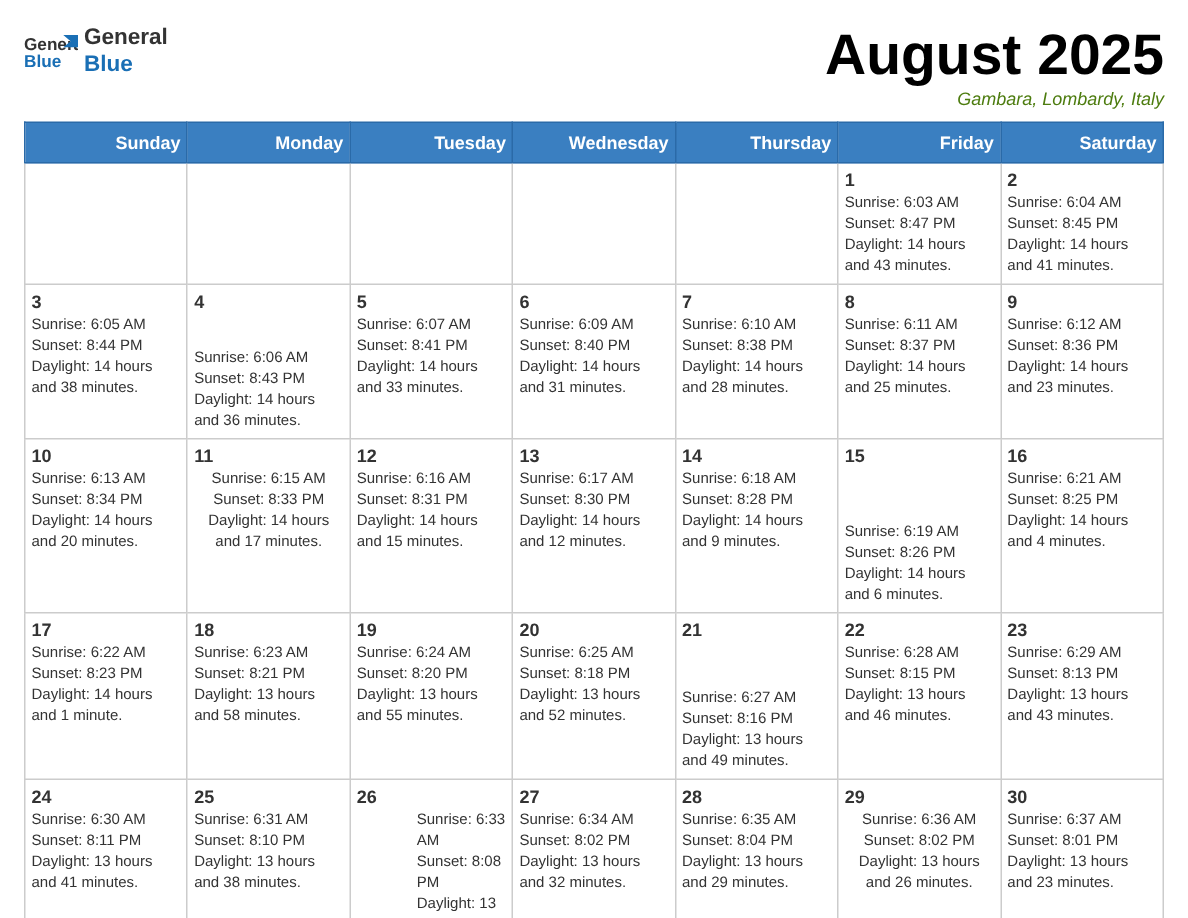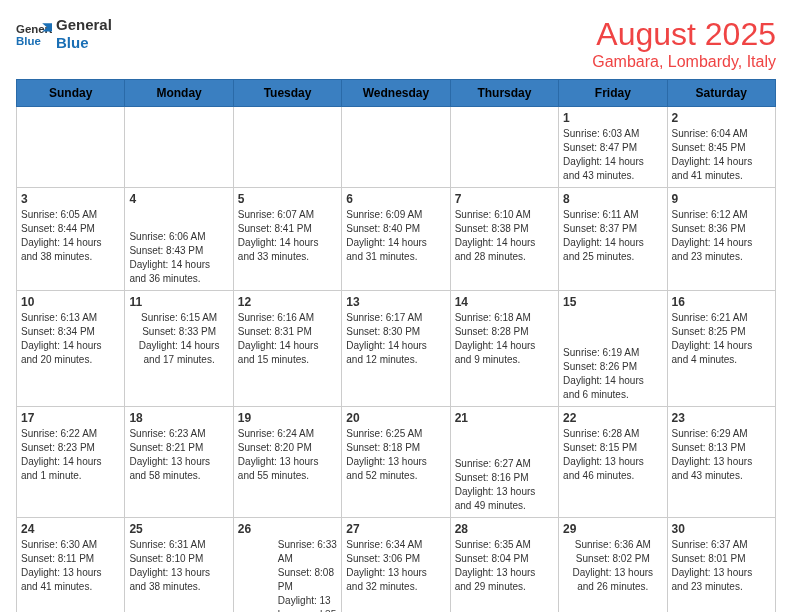--- a/index.html
+++ b/index.html
@@ -22,40 +22,41 @@
       gap: 4px;
     }
     .logo-icon {
       width: 36px;
       height: 28px;
     }
     .title-block {
       text-align: right;
     }
     .month-title {
-      font-size: 32px;
-      font-weight: normal;
-      color: #ef4444;
+      font-size: 38px;
+      font-weight: bold;
+      color: #000000;
     }
     .subtitle {
-      font-size: 16px;
-      color: #ef4444;
+      font-size: 12px;
+      color: #4d7c0f;
+      font-style: italic;
     }
     .calendar {
       width: 100%;
       border-collapse: collapse;
       border: 1px solid #ccc;
     }
     .calendar th {
       background-color: #3a7fc1;
-      color: #000000;
+      color: #ffffff;
       font-size: 12px;
       font-weight: bold;
       padding: 6px 4px;
-      text-align: center;
+      text-align: right;
       border: 1px solid #2a6aa8;
     }
     .calendar td {
       vertical-align: top;
       border: 1px solid #ccc;
       padding: 4px;
       width: calc(100%/7);
       min-height: 72px;
       font-size: 10.5px;
       color: #333;
@@ -282,21 +283,21 @@
         </td>
         <td>
           <span class="day-number">26</span>
           <div class="day-info" style="white-space: pre-line; margin-left: 40px;">Sunrise: 6:33 AM
 Sunset: 8:08 PM
 Daylight: 13 hours and 35 minutes.</div>
         </td>
         <td>
           <span class="day-number">27</span>
           <div class="day-info" style="white-space: pre-line;">Sunrise: 6:34 AM
-Sunset: 3:06 PM
+Sunset: 8:02 PM
 Daylight: 13 hours and 32 minutes.</div>
         </td>
         <td>
           <span class="day-number">28</span>
           <div class="day-info" style="white-space: pre-line;">Sunrise: 6:35 AM
 Sunset: 8:04 PM
 Daylight: 13 hours and 29 minutes.</div>
         </td>
         <td>
           <span class="day-number">29</span>

